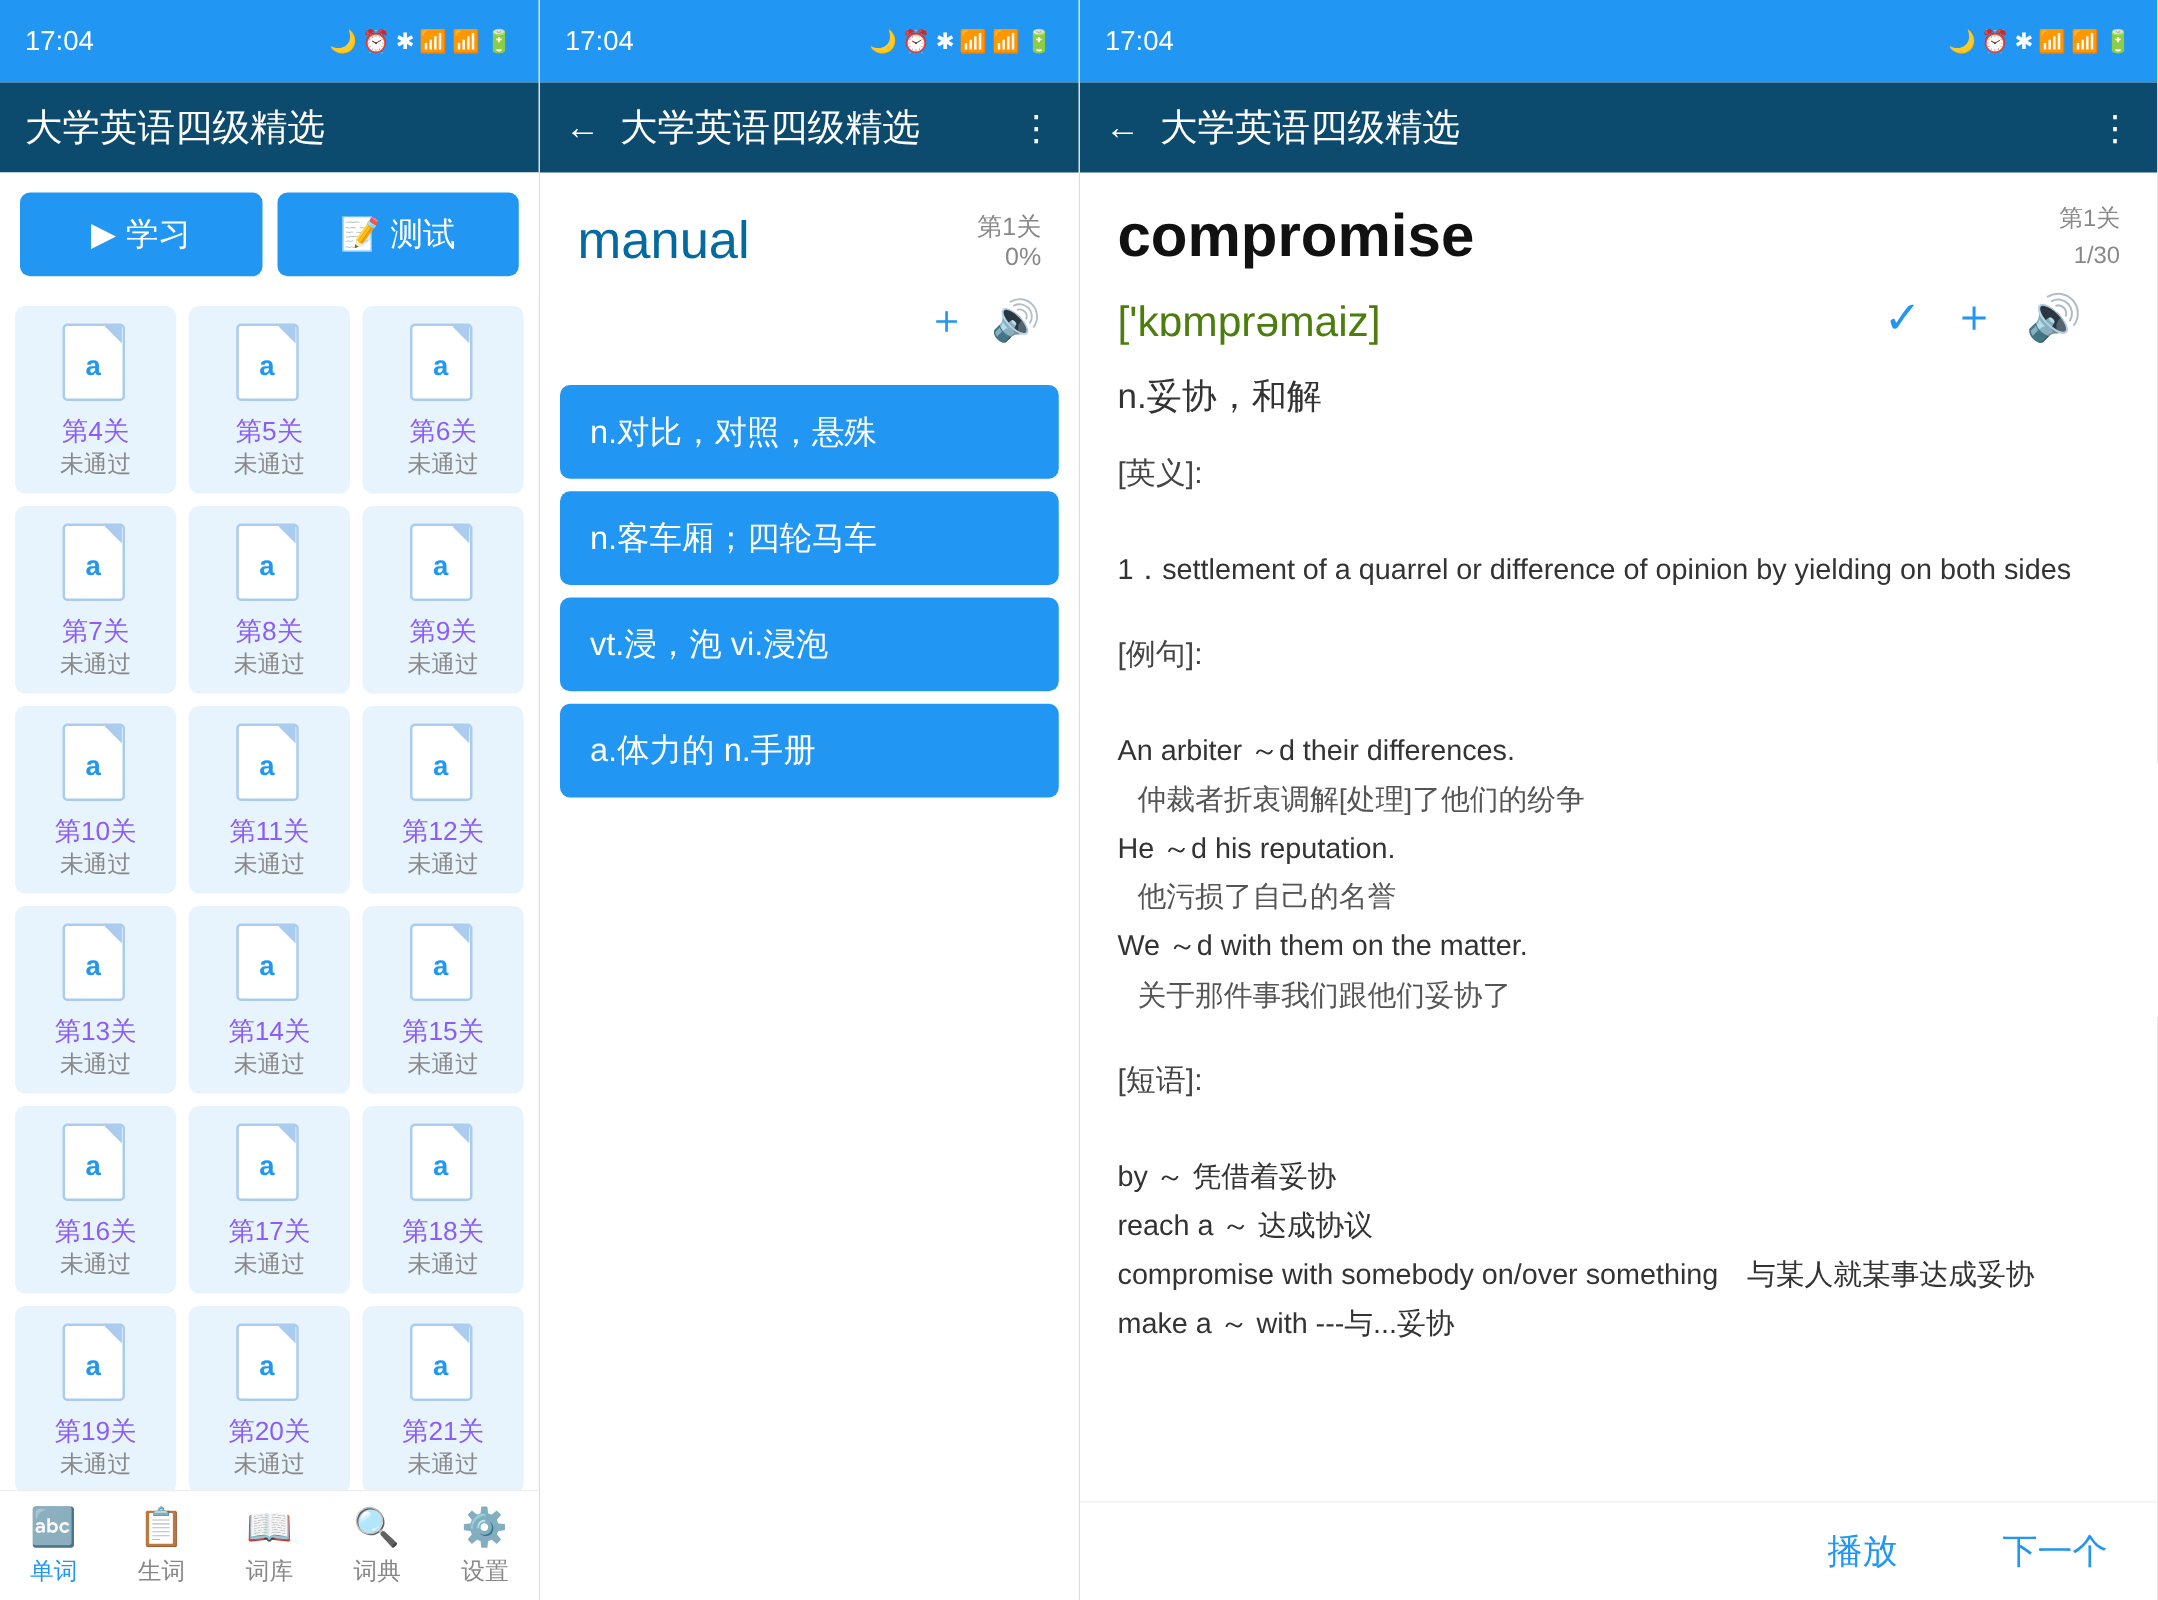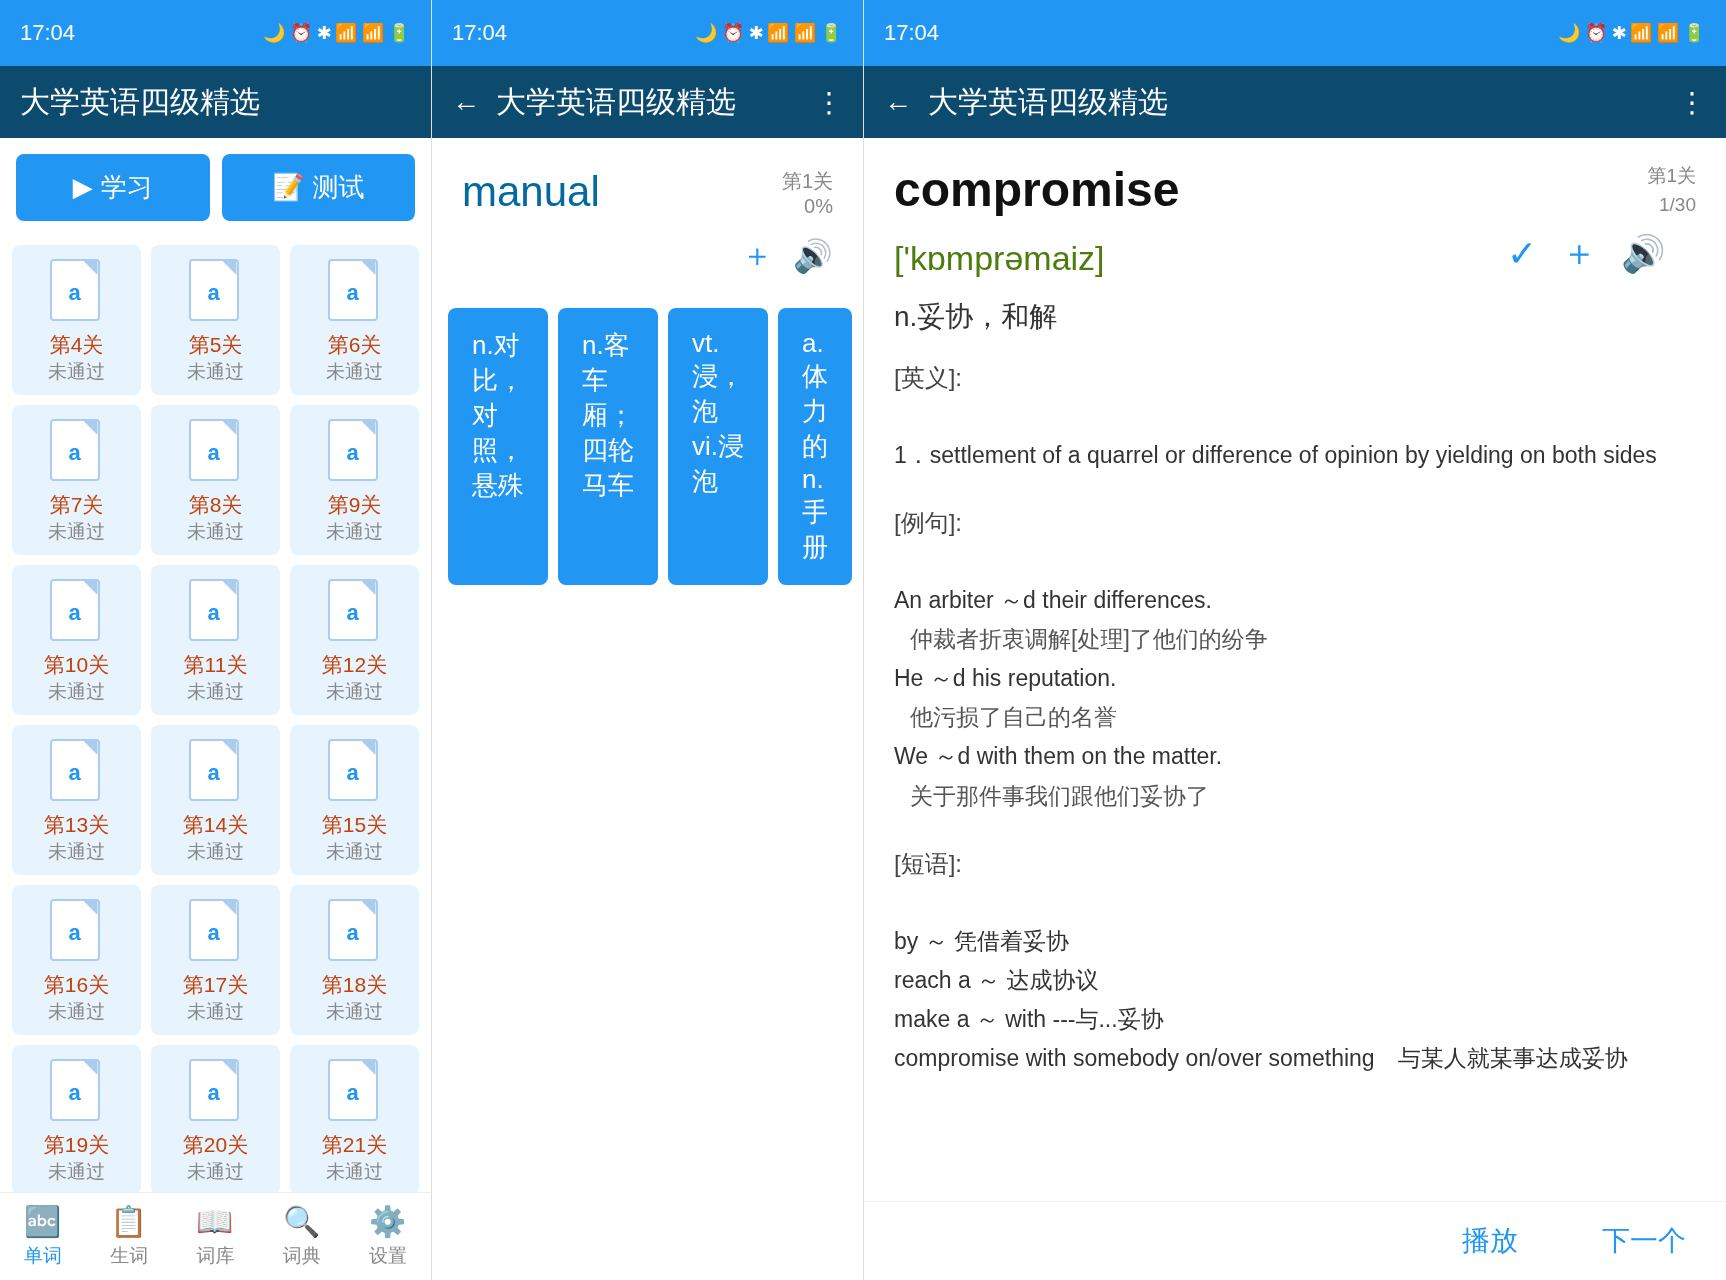--- a/index.html
+++ b/index.html
@@ -137,21 +137,21 @@
       clip-path: polygon(0 0, 100% 100%, 100% 0);
     }
     .file-icon-letter {
       font-size: 22px;
       font-weight: bold;
       color: #2196F3;
       margin-top: 6px;
     }
     .grid-item-label {
       font-size: 21px;
-      color: #c2410c;
+      color: #8b5cf6;
       text-align: center;
     }
     .grid-item-status {
       font-size: 19px;
       color: #888;
     }
 
     
     .bottom-nav {
       display: flex;
@@ -208,21 +208,21 @@
     }
     .action-btn {
       font-size: 32px;
       color: #2196F3;
       cursor: pointer;
     }
 
     .choices-area {
       padding: 10px 16px;
       display: flex;
-      flex-direction: row;
+      flex-direction: column;
       gap: 10px;
     }
     .choice-item {
       background: #2196F3;
       color: #fff;
       border-radius: 8px;
       padding: 20px 24px;
       font-size: 26px;
       cursor: pointer;
     }
@@ -631,22 +631,22 @@
         <div>We ～d with them on the matter.</div>
         <div class="zh">关于那件事我们跟他们妥协了</div>
       </div>
     </div>
 
     <div class="detail-section" style="margin-top:12px;">
       <div class="section-label">[短语]:</div>
       <div class="section-content">
         <div>by ～ 凭借着妥协</div>
         <div>reach a ～ 达成协议</div>
+        <div>compromise with somebody on/over something　与某人就某事达成妥协</div>
         <div>make a ～ with ---与...妥协</div>
-        <div>compromise with somebody on/over something　与某人就某事达成妥协</div>
       </div>
     </div>
   </div>
 
   <div class="detail-footer">
     <button class="footer-btn">播放</button>
     <button class="footer-btn">下一个</button>
   </div>
 </div>
 

